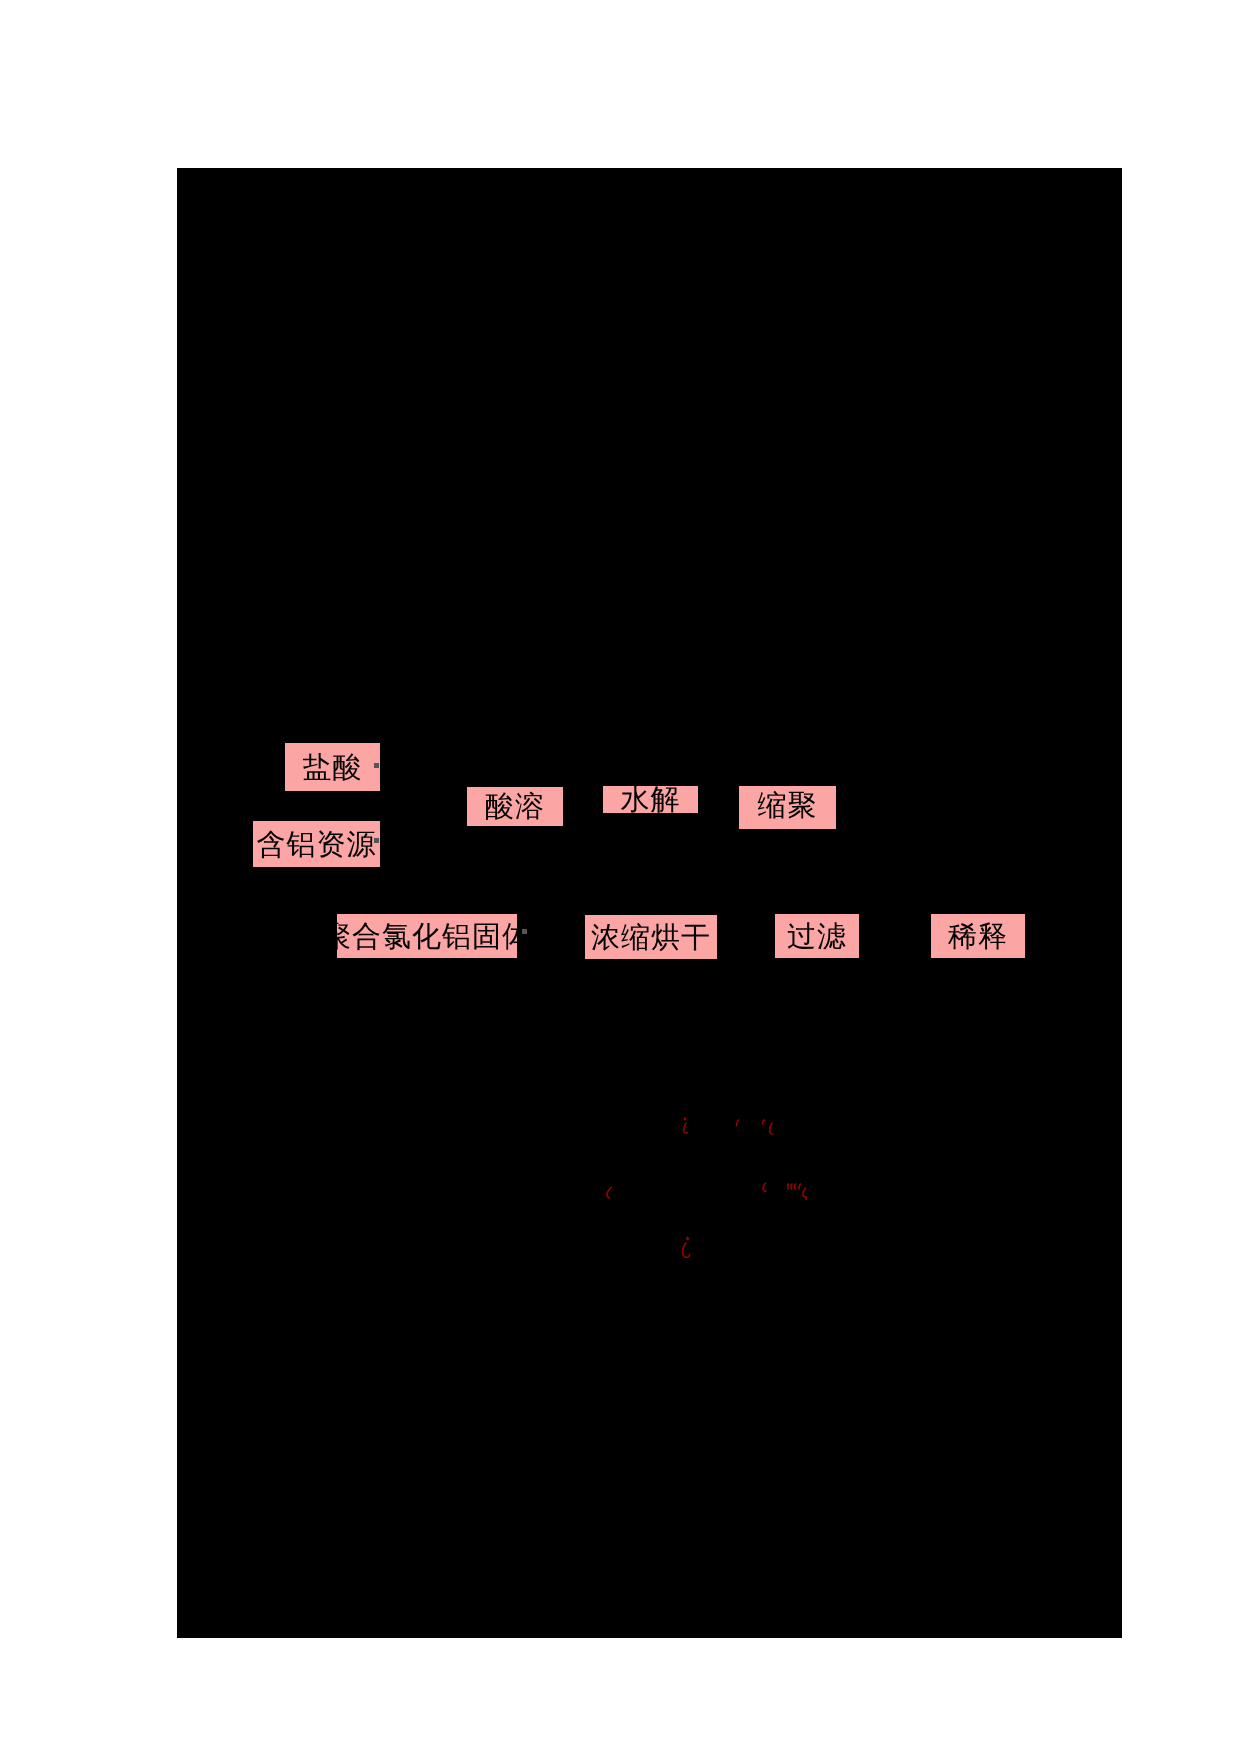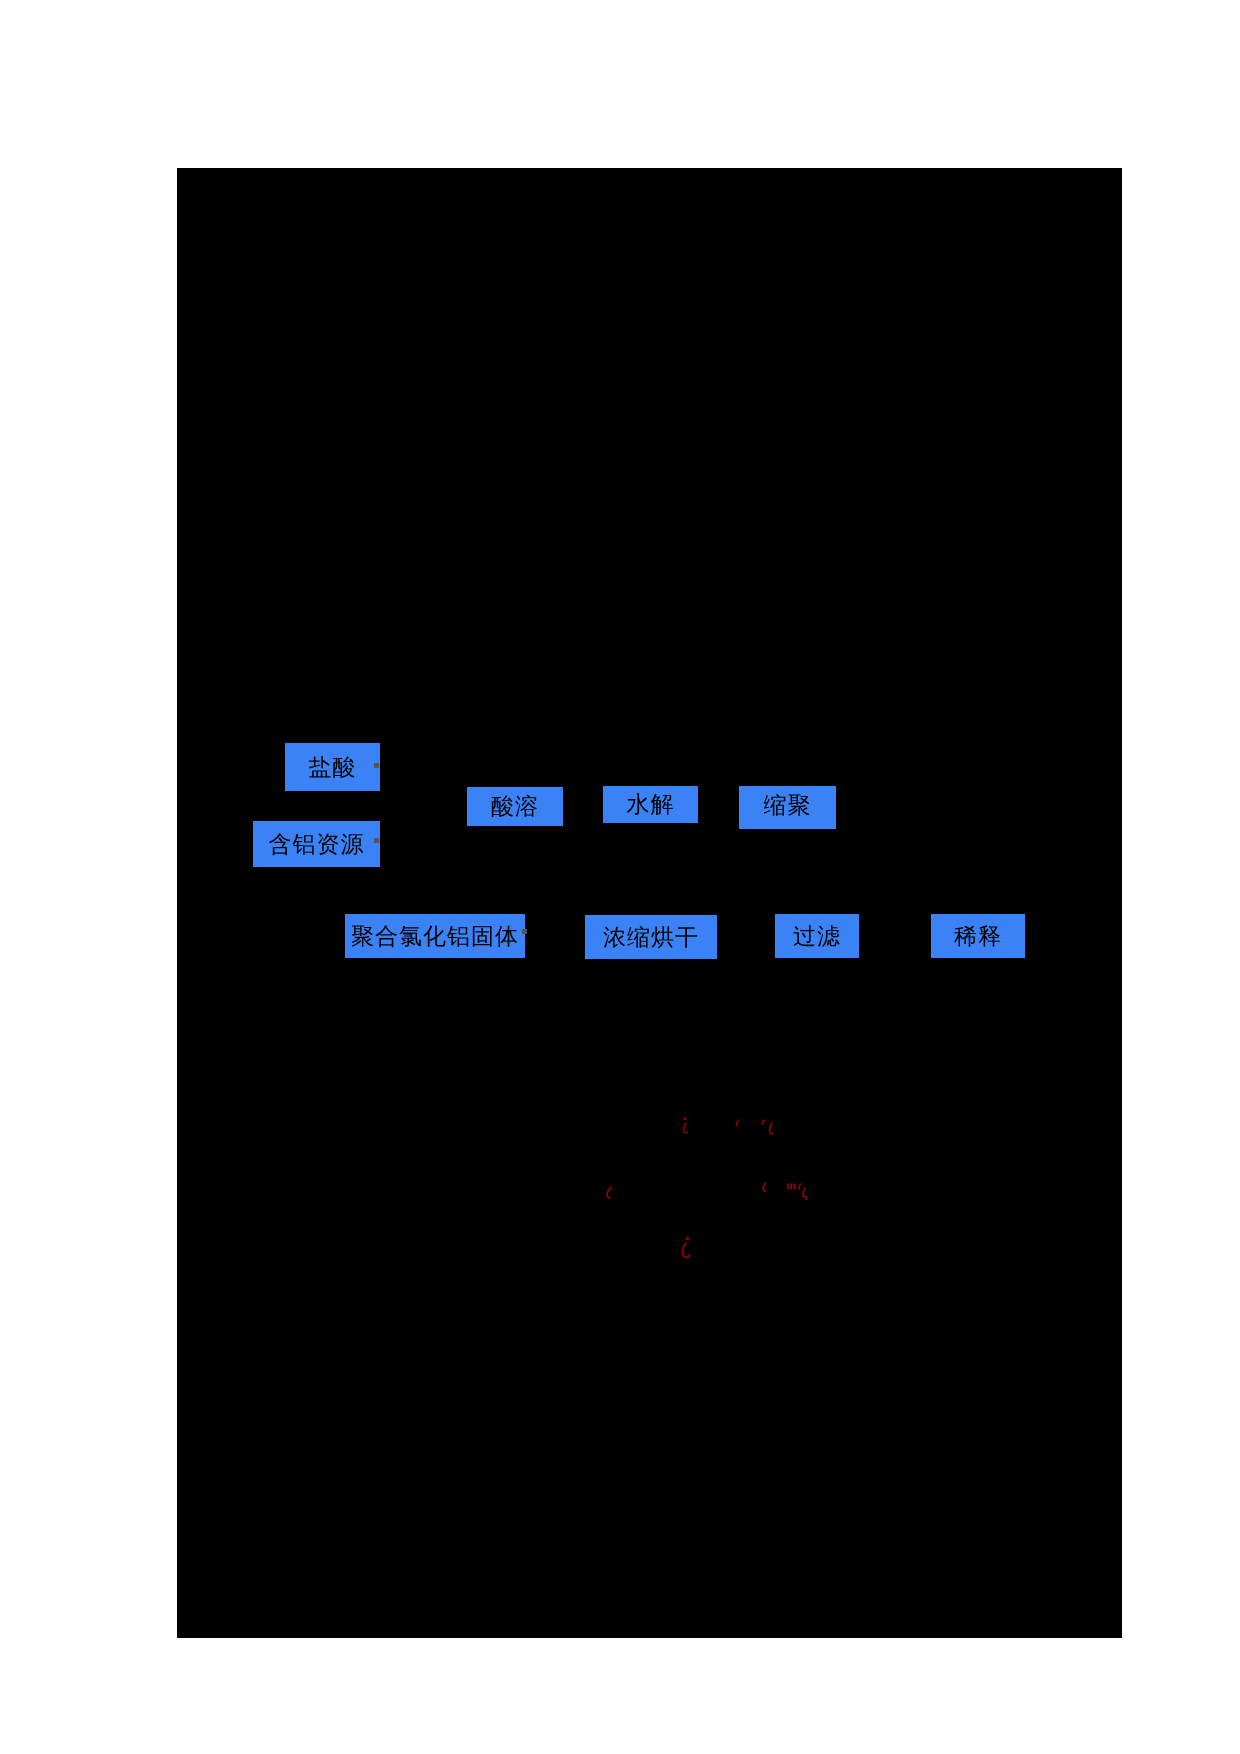--- a/index.html
+++ b/index.html
@@ -16,39 +16,39 @@
     background: #ffffff;
   }
   .canvas {
     position: absolute;
     left: 177px; top: 168px;
     width: 945px; height: 1470px;
     background: #000000;
   }
   .flowbox {
     position: absolute;
-    background: #3b82f6;
+    background: #fca5a5;
     color: #000000;
     display: flex;
     align-items: center;
     justify-content: center;
-    font-size: 23px;
+    font-size: 29px;
     line-height: 1;
     white-space: nowrap;
     letter-spacing: 1px;
   }
   
   .b-yansuan      { left: 108px; top: 575px; width:  95px; height: 48px; }
   .b-hanlvziyuan  { left:  76px; top: 653px; width: 127px; height: 46px; }
   .b-suanrong     { left: 290px; top: 619px; width:  96px; height: 39px; }
-  .b-shuijie      { left: 426px; top: 618px; width:  95px; height: 37px; justify-content: center; }
+  .b-shuijie      { left: 426px; top: 618px; width:  95px; height: 27px; justify-content: center; }
   .b-suoju        { left: 562px; top: 618px; width:  97px; height: 43px; font-family: Liberation Mono, monospace; }
   .b-pac-rongye   { left: 702px; top: 605px; width: 199px; height: 54px; }
   
-  .b-pac-guti     { left: 168px; top: 746px; width: 180px; height: 44px; text-align: center; }
+  .b-pac-guti     { left: 160px; top: 746px; width: 180px; height: 44px; text-align: center; }
   .b-nongsuo      { left: 408px; top: 747px; width: 132px; height: 44px; }
   .b-guolv        { left: 598px; top: 746px; width:  84px; height: 44px; }
   .b-xishi        { left: 754px; top: 746px; width:  94px; height: 44px; align-items: center; }
 
   .arrow-stub {
     position: absolute;
     width: 5px; height: 5px;
     background: #555555;
   }
   .stub-1 { left: 197px; top: 595px; }

